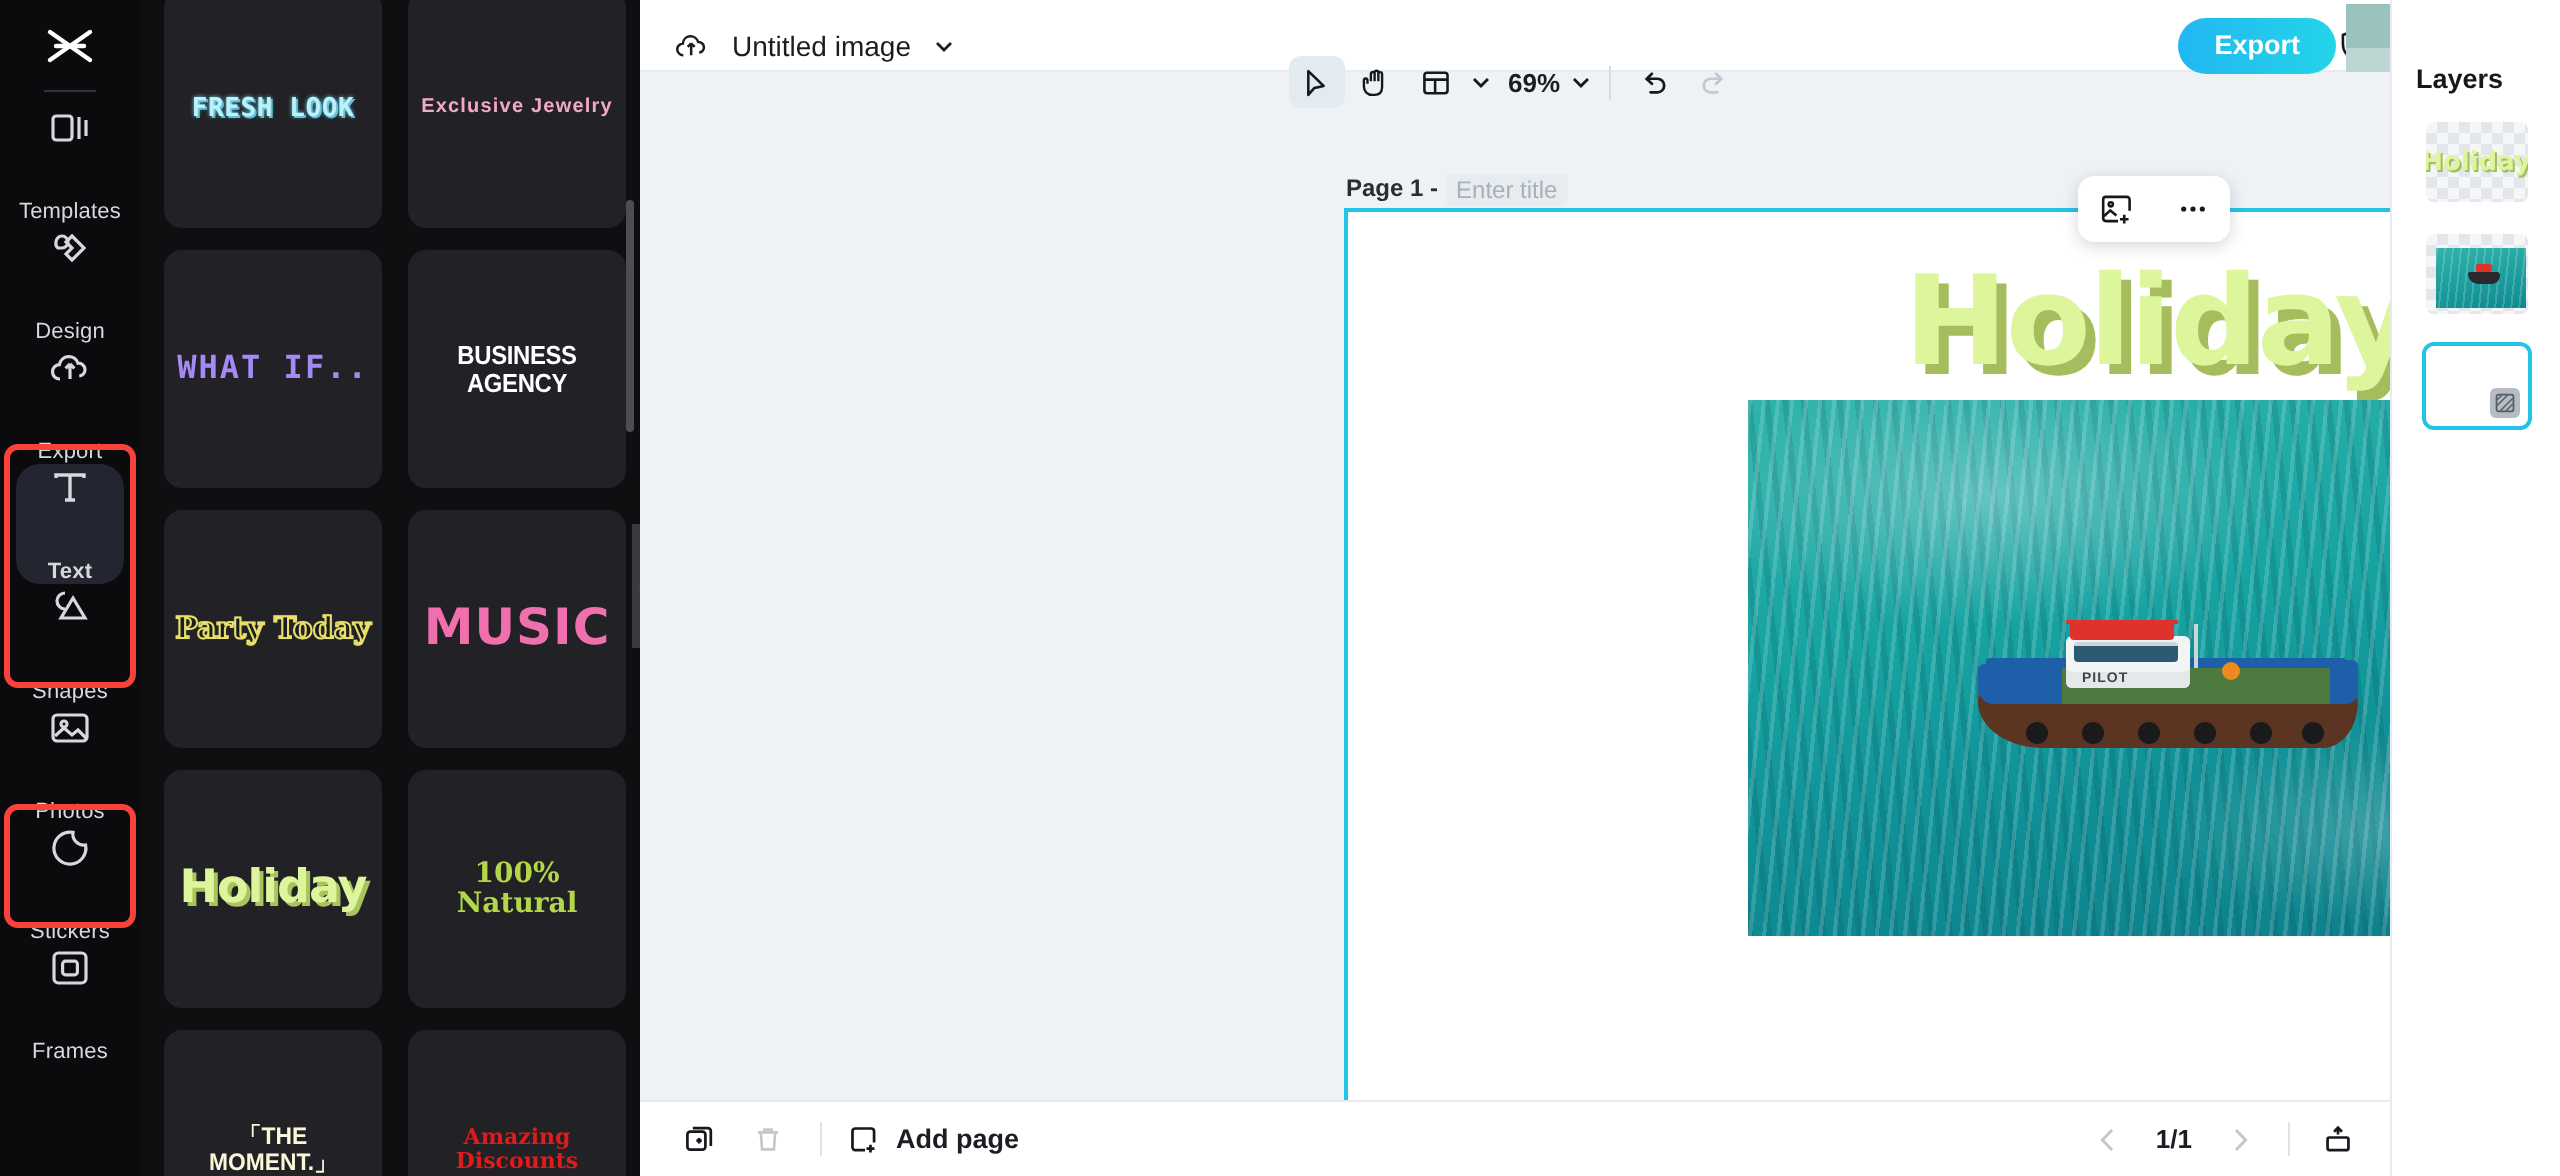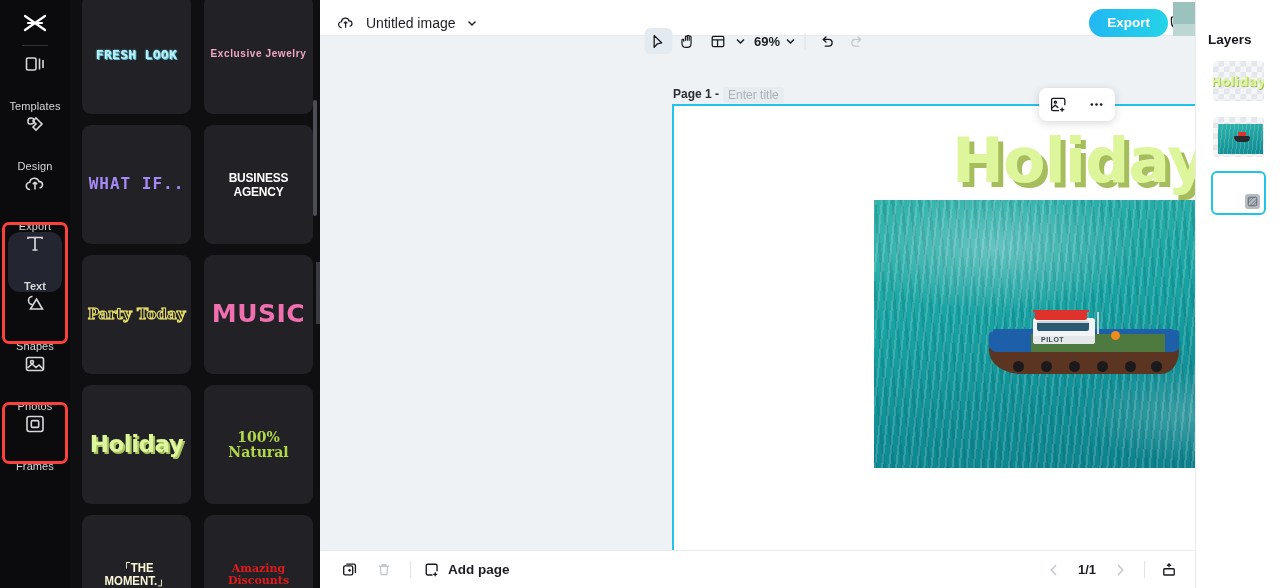--- a/index.html
+++ b/index.html
@@ -283,20 +283,26 @@
 
     <div class="rail-item">
       <svg class="rail-ico" viewBox="0 0 24 24" fill="none" stroke="currentColor" stroke-width="1.6">
         <rect x="3.5" y="5.5" width="17" height="13" rx="2"></rect>
           <circle cx="9" cy="10" r="1.5"></circle>
           <path d="M4.5 16l4.5-4 4 3.5 3-2.5 4 4"></path>
       </svg>
       <span class="lbl">Photos</span>
     </div>
 
+    <div class="rail-item">
+      <svg class="rail-ico" viewBox="0 0 24 24" fill="none" stroke="currentColor" stroke-width="1.6">
+        <path d="M13.5 4.2a8 8 0 106.3 6.3c-3.6.6-6.9-2.7-6.3-6.3z"></path>
+      </svg>
+      <span class="lbl">Stickers</span>
+    </div>
 
     <div class="rail-item">
       <svg class="rail-ico" viewBox="0 0 24 24" fill="none" stroke="currentColor" stroke-width="1.6">
         <rect x="4" y="4.5" width="16" height="15" rx="2.2"></rect>
           <rect x="8.3" y="8.6" width="7.4" height="6.8" rx="1.4"></rect>
       </svg>
       <span class="lbl">Frames</span>
     </div>
 
 

